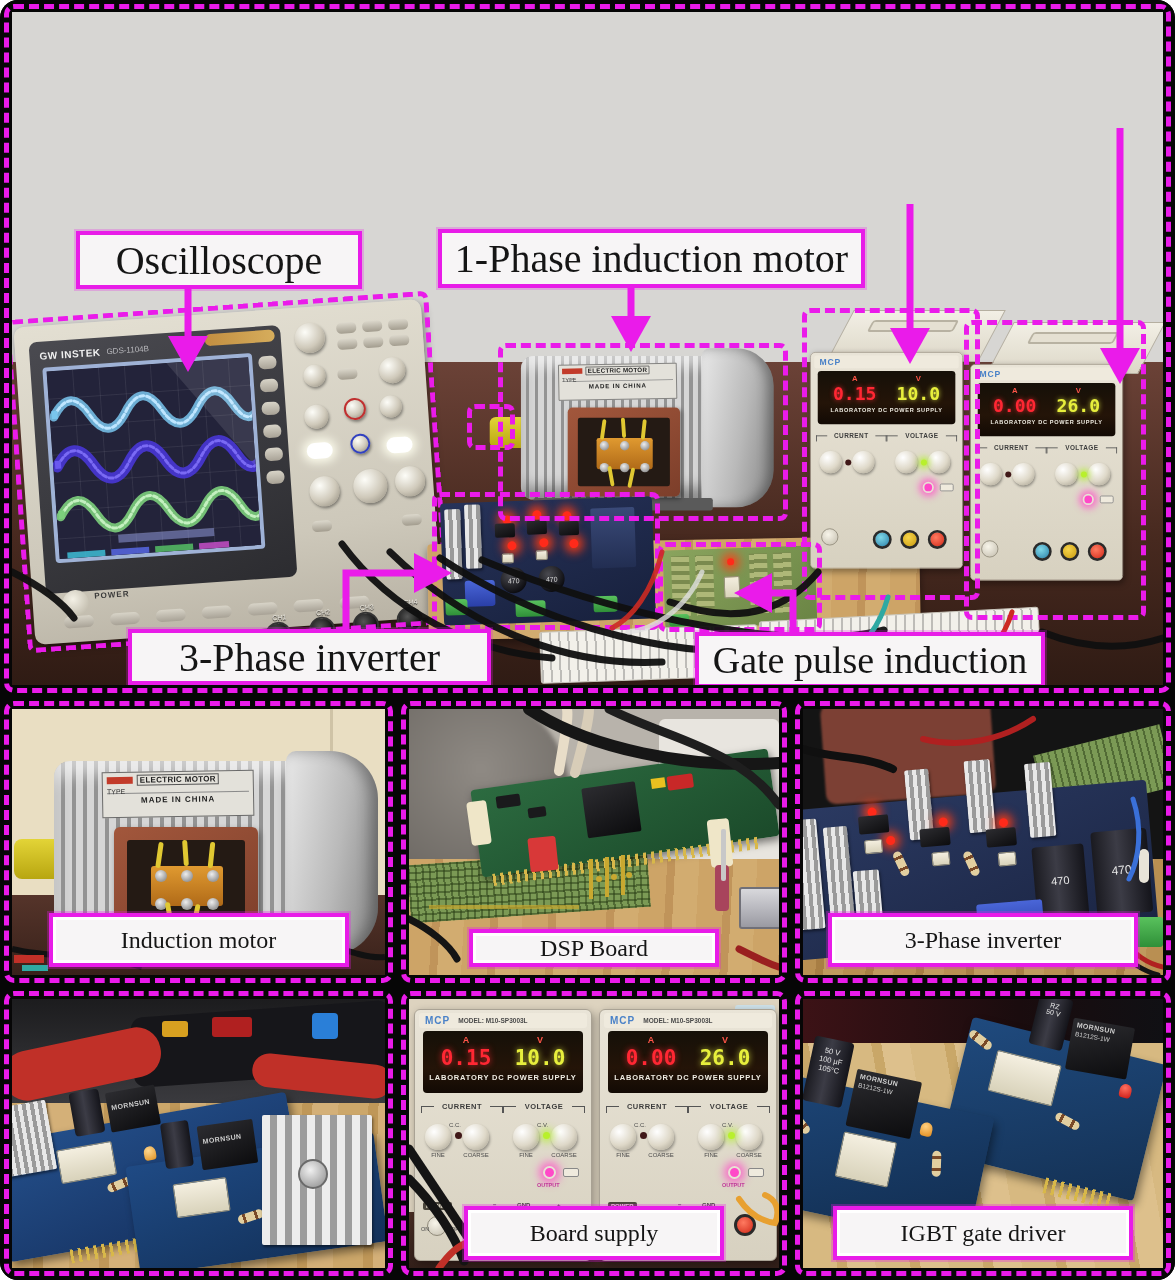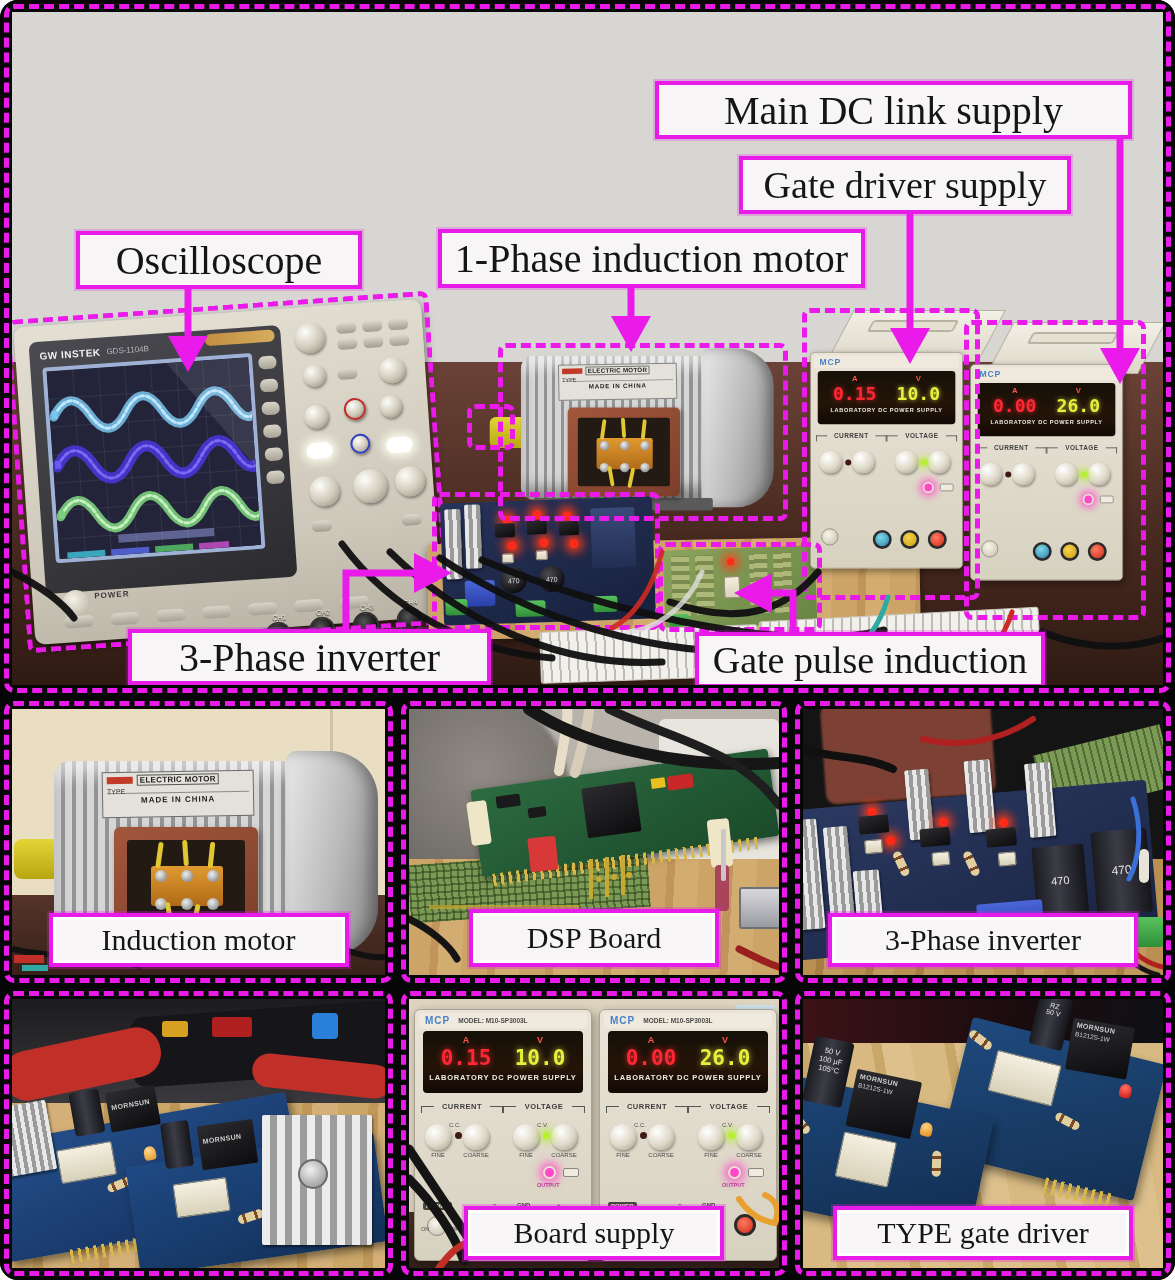--- a/index.html
+++ b/index.html
@@ -8,21 +8,21 @@
   .figure{position:absolute;left:0;top:0;width:1175px;height:1280px;background:#060606;border-radius:18px;overflow:hidden;}
   
   .sub{position:absolute;background:#060606;}
   .sub .ph{position:absolute;inset:12px;overflow:hidden;background:#cfcac0;}
   .sub .dash{position:absolute;inset:4px;border:5px dashed #ea1bea;border-radius:10px;pointer-events:none;z-index:60;}
   
   .callout,.caption{position:absolute;background:#f7f5f6;border:4px solid #e81ce8;color:#151515;
     font-family:"Liberation Serif","DejaVu Serif",serif;display:flex;align-items:center;justify-content:center;
     text-align:center;z-index:50;box-shadow:0 0 0 2px rgba(232,28,232,.25);}
   .callout{font-size:38px;}
-  .caption{font-size:30px;z-index:55;box-shadow:0 0 0 3px #fff inset,0 0 0 2px rgba(232,28,232,.3);}
+  .caption{font-size:24px;z-index:55;box-shadow:0 0 0 3px #fff inset,0 0 0 2px rgba(232,28,232,.3);}
   
   .eq-dash{position:absolute;border:5px dashed #ea1bea;border-radius:8px;z-index:40;pointer-events:none;}
   
   .scope{position:absolute;left:6px;top:295px;width:420px;height:330px;transform:rotate(-4deg);}
   .scope-body{position:absolute;inset:6px;background:linear-gradient(175deg,#e3dfd2,#cdc8ba 70%,#b8b2a4);border-radius:10px;box-shadow:2px 4px 10px rgba(0,0,0,.45);}
   .bezel{position:absolute;left:14px;top:16px;width:252px;height:252px;background:linear-gradient(160deg,#4a4a50,#2c2c30);border-radius:8px;}
   .brandrow{position:absolute;left:10px;top:6px;width:230px;height:16px;display:flex;gap:6px;align-items:center;}
   .brand{color:#f0f0f0;font-weight:bold;font-size:10px;letter-spacing:.5px;}
   .model{color:#b9b9bd;font-size:8px;}
   .sticker{position:absolute;right:6px;top:4px;width:70px;height:12px;background:linear-gradient(90deg,#d99b3f,#f0c060);border-radius:8px;opacity:.85;}
@@ -407,26 +407,20 @@
           <polygon points="156,324 196,324 176,360" stroke="none"></polygon>
           <line x1="619" y1="264" x2="619" y2="308"></line>
           <polygon points="599,304 639,304 619,340" stroke="none"></polygon>
           <polyline points="334,622 334,561 404,561" fill="none"></polyline>
           <polygon points="402,541 402,581 440,561" stroke="none"></polygon>
           <polyline points="781,626 781,581 758,581" fill="none"></polyline>
           <polygon points="760,561 760,601 722,581" stroke="none"></polygon>
         </g>
       </svg>
 
-      <div class="callout" style="left:643px;top:69px;width:477px;height:58px;font-size:40px;">
-          <span>Main DC link supply</span>
-        </div>
-      <div class="callout" style="left:727px;top:144px;width:332px;height:58px;">
-          <span>Gate driver supply</span>
-        </div>
       <div class="callout" style="left:64px;top:219px;width:286px;height:58px;font-size:40px;">
           <span>Oscilloscope</span>
         </div>
       <div class="callout" style="left:426px;top:217px;width:427px;height:59px;font-size:40px;">
           <span>1-Phase induction motor</span>
         </div>
       <div class="callout" style="left:116px;top:617px;width:363px;height:56px;font-size:40px;">
           <span>3-Phase inverter</span>
         </div>
       <div class="callout" style="left:683px;top:620px;width:350px;height:56px;">
@@ -517,21 +511,21 @@
         <g fill="#c8a830">
           <rect x="20" y="196" width="150" height="4" opacity=".7"></rect>
           <circle cx="190" cy="170" r="3"></circle>
             <circle cx="205" cy="168" r="3"></circle>
             <circle cx="220" cy="166" r="3"></circle>
           <rect x="180" y="150" width="4" height="40"></rect>
             <rect x="196" y="148" width="4" height="40"></rect>
             <rect x="212" y="146" width="4" height="40"></rect>
         </g>
       </svg>
-      <div class="caption" style="left:50%;transform:translateX(-50%);bottom:8px;width:250px;height:58px;text-align:center;">
+      <div class="caption" style="left:50%;transform:translateX(-50%);bottom:8px;width:250px;height:38px;text-align:center;">
           <span>DSP Board</span>
         </div>
     </div>
     <div class="dash"></div>
   </div>
 
   <div class="sub" style="left:791px;top:697px;width:384px;height:290px;">
     <div class="ph" style="background:#141414;">
       <div class="wood" style="position:absolute;left:0;top:150px;right:0;bottom:0;background:repeating-linear-gradient(95deg,#b98f52 0 22px,#a87e44 22px 30px,#c09a5e 30px 50px);"></div>
       <div style="position:absolute;left:20px;top:-10px;width:170px;height:100px;background:#7c4034;border-radius:10px;transform:rotate(-4deg);filter:blur(1px);"></div>
@@ -759,19 +753,19 @@
           <div class="l1">MORNSUN</div>
           <div class="l2">B1212S-1W</div>
         </div>
         <div class="opto" style="left:66px;top:44px;width:54px;height:46px;"></div>
         <div class="led-dome" style="left:140px;top:18px;background:radial-gradient(circle at 40% 30%,#ffd080,#e08818);"></div>
         <div class="res" style="left:150px;top:52px;transform:rotate(80deg);"></div>
         <div class="res" style="left:8px;top:40px;transform:rotate(40deg);"></div>
         <div class="pins" style="left:150px;bottom:-12px;width:50px;height:14px;"></div>
       </div>
       <div class="caption" style="left:50%;transform:translateX(-50%);bottom:8px;width:300px;height:54px;">
-          <span>TYPE gate driver</span>
+          <span>IGBT gate driver</span>
         </div>
     </div>
     <div class="dash"></div>
   </div>
 
 </div>
 
 </body></html>

